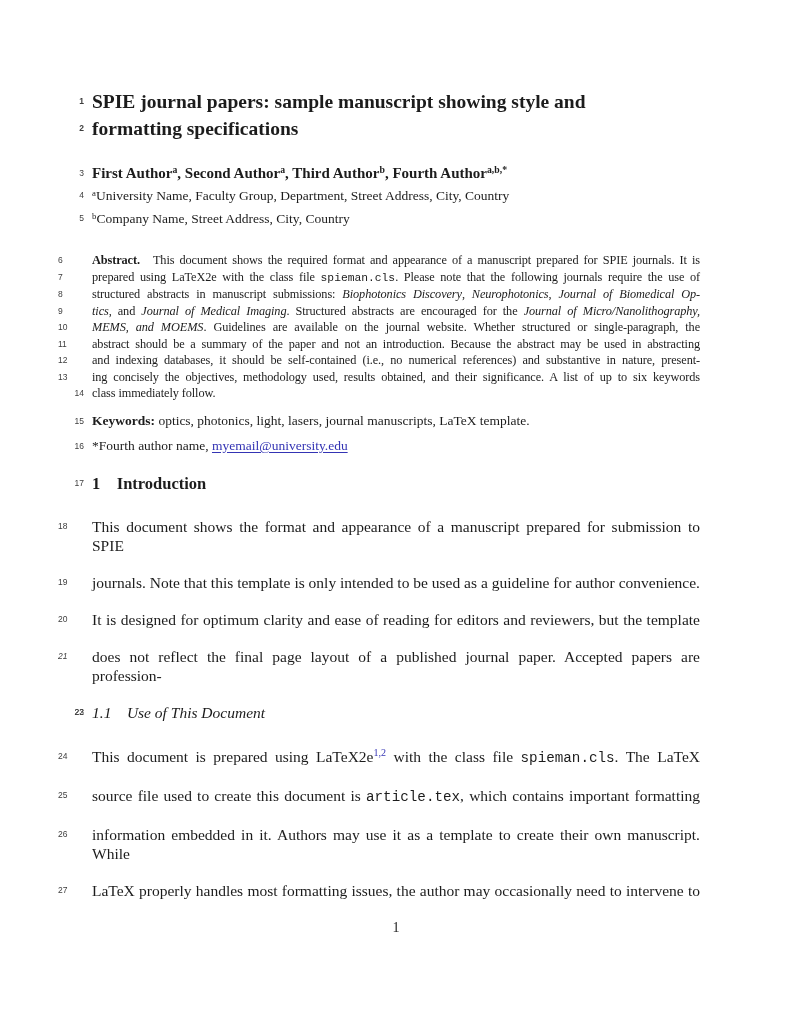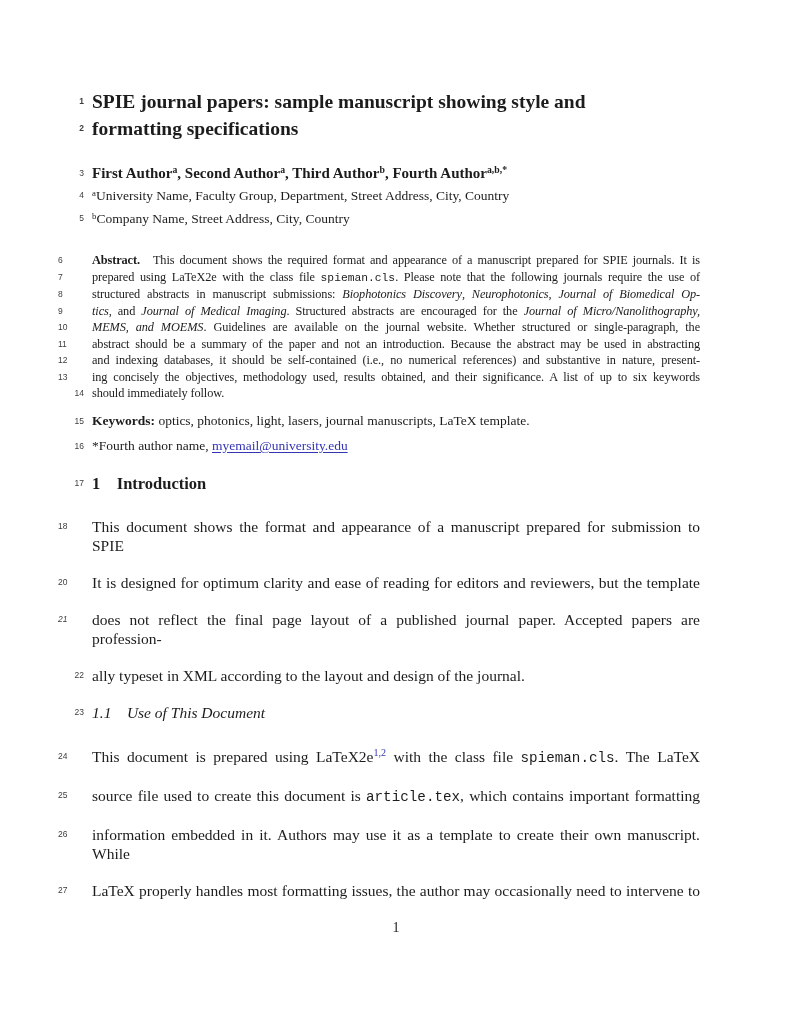--- a/index.html
+++ b/index.html
@@ -52,28 +52,29 @@
         <div class="row r-affil"><span class="num" style="color: rgb(61, 61, 61);">4</span><span class="seg ss">a</span><span class="seg">University Name, Faculty Group, Department, Street Address, City, Country</span></div>
         <div class="row r-affil"><span class="num" style="color: rgb(61, 61, 61);">5</span><span class="seg ss">b</span><span class="seg">Company Name, Street Address, City, Country</span></div>
         <div class="row r-abs m-abs-top just"><span class="num" style="color: rgb(61, 61, 61);">6</span><span class="seg sb">Abstract.</span><span class="seg">This document shows the required format and appearance of a manuscript prepared for SPIE journals. It is</span></div>
         <div class="row r-abs just"><span class="num" style="color: rgb(61, 61, 61);">7</span><span class="seg">prepared using LaTeX2e with the class file </span><span class="seg sm">spieman.cls</span><span class="seg">. Please note that the following journals require the use of</span></div>
         <div class="row r-abs just"><span class="num" style="color: rgb(61, 61, 61);">8</span><span class="seg">structured abstracts in manuscript submissions: </span><span class="seg si">Biophotonics Discovery</span><span class="seg">, </span><span class="seg si">Neurophotonics</span><span class="seg">, </span><span class="seg si">Journal of Biomedical Op-</span></div>
         <div class="row r-abs just"><span class="num" style="color: rgb(61, 61, 61);">9</span><span class="seg si">tics</span><span class="seg">, and </span><span class="seg si">Journal of Medical Imaging</span><span class="seg">. Structured abstracts are encouraged for the </span><span class="seg si">Journal of Micro/Nanolithography,</span></div>
         <div class="row r-abs just"><span class="num" style="color: rgb(61, 61, 61);">10</span><span class="seg si">MEMS, and MOEMS</span><span class="seg">. Guidelines are available on the journal website. Whether structured or single-paragraph, the</span></div>
         <div class="row r-abs just"><span class="num" style="color: rgb(61, 61, 61);">11</span><span class="seg">abstract should be a summary of the paper and not an introduction. Because the abstract may be used in abstracting</span></div>
         <div class="row r-abs just"><span class="num" style="color: rgb(61, 61, 61); text-align: right;">12</span><span class="seg">and indexing databases, it should be self-contained (i.e., no numerical references) and substantive in nature, present-</span></div>
         <div class="row r-abs just"><span class="num" style="color: rgb(61, 61, 61);">13</span><span class="seg">ing concisely the objectives, methodology used, results obtained, and their significance. A list of up to six keywords</span></div>
-        <div class="row r-abs"><span class="num" style="color: rgb(61, 61, 61);">14</span><span class="seg">should immediately follow.</span></div>
+        <div class="row r-abs"><span class="num" style="color: rgb(61, 61, 61);">14</span><span class="seg">class immediately follow.</span></div>
         <div class="row r-kw"><span class="num" style="color: rgb(61, 61, 61);">15</span><span class="seg sb">Keywords:</span><span class="seg"> optics, photonics, light, lasers, journal manuscripts, LaTeX template.</span></div>
         <div class="row r-note"><span class="num" style="color: rgb(61, 61, 61);">16</span><span class="seg">*Fourth author name, </span><a href="#" class="seg sl su">myemail@university.edu</a></div>
         <div class="row r-h1"><span class="num" style="color: rgb(61, 61, 61);">17</span><span class="seg sb">1 Introduction</span></div>
         <div class="row r-body just"><span class="num" style="color: rgb(61, 61, 61);">18</span><span class="seg">This document shows the format and appearance of a manuscript prepared for submission to SPIE</span></div>
+        <div class="row r-body just"><span class="num" style="color: rgb(61, 61, 61);">19</span><span class="seg">journals. Note that this template is only intended to be used as a guideline for author convenience.</span></div>
         <div class="row r-body just"><span class="num" style="color: rgb(61, 61, 61);">20</span><span class="seg">It is designed for optimum clarity and ease of reading for editors and reviewers, but the template</span></div>
         <div class="row r-body just"><span class="num" style="color: rgb(61, 61, 61); font-style: italic;">21</span><span class="seg">does not reflect the final page layout of a published journal paper. Accepted papers are profession-</span></div>
-        <div class="row r-body"><span class="num" style="color: rgb(61, 61, 61);">22</span><span class="seg">ally typeset in XML according to the layout and design of the journal.</span></div>
+        <div class="row r-body"><span class="num" style="color: rgb(61, 61, 61);">22</span></div>
         <div class="row r-h2"><span class="num" style="color: rgb(61, 61, 61);">23</span><span class="seg si">1.1 Use of This Document</span></div>
         <div class="row r-body just"><span class="num" style="color: rgb(61, 61, 61);">24</span><span class="seg">This document is prepared using LaTeX2e</span><a href="#" class="seg ss sl">1,2</a><span class="seg"> with the class file </span><span class="seg sm">spieman.cls</span><span class="seg">. The LaTeX</span></div>
         <div class="row r-body just"><span class="num" style="color: rgb(61, 61, 61);">25</span><span class="seg">source file used to create this document is </span><span class="seg sm">article.tex</span><span class="seg">, which contains important formatting</span></div>
         <div class="row r-body just"><span class="num" style="color: rgb(61, 61, 61);">26</span><span class="seg">information embedded in it. Authors may use it as a template to create their own manuscript. While</span></div>
         <div class="row r-body just"><span class="num" style="color: rgb(61, 61, 61);">27</span><span class="seg">LaTeX properly handles most formatting issues, the author may occasionally need to intervene to</span></div>
       </div>
     <div class="pagenum">1</div>
   </div>
 </div>
 

